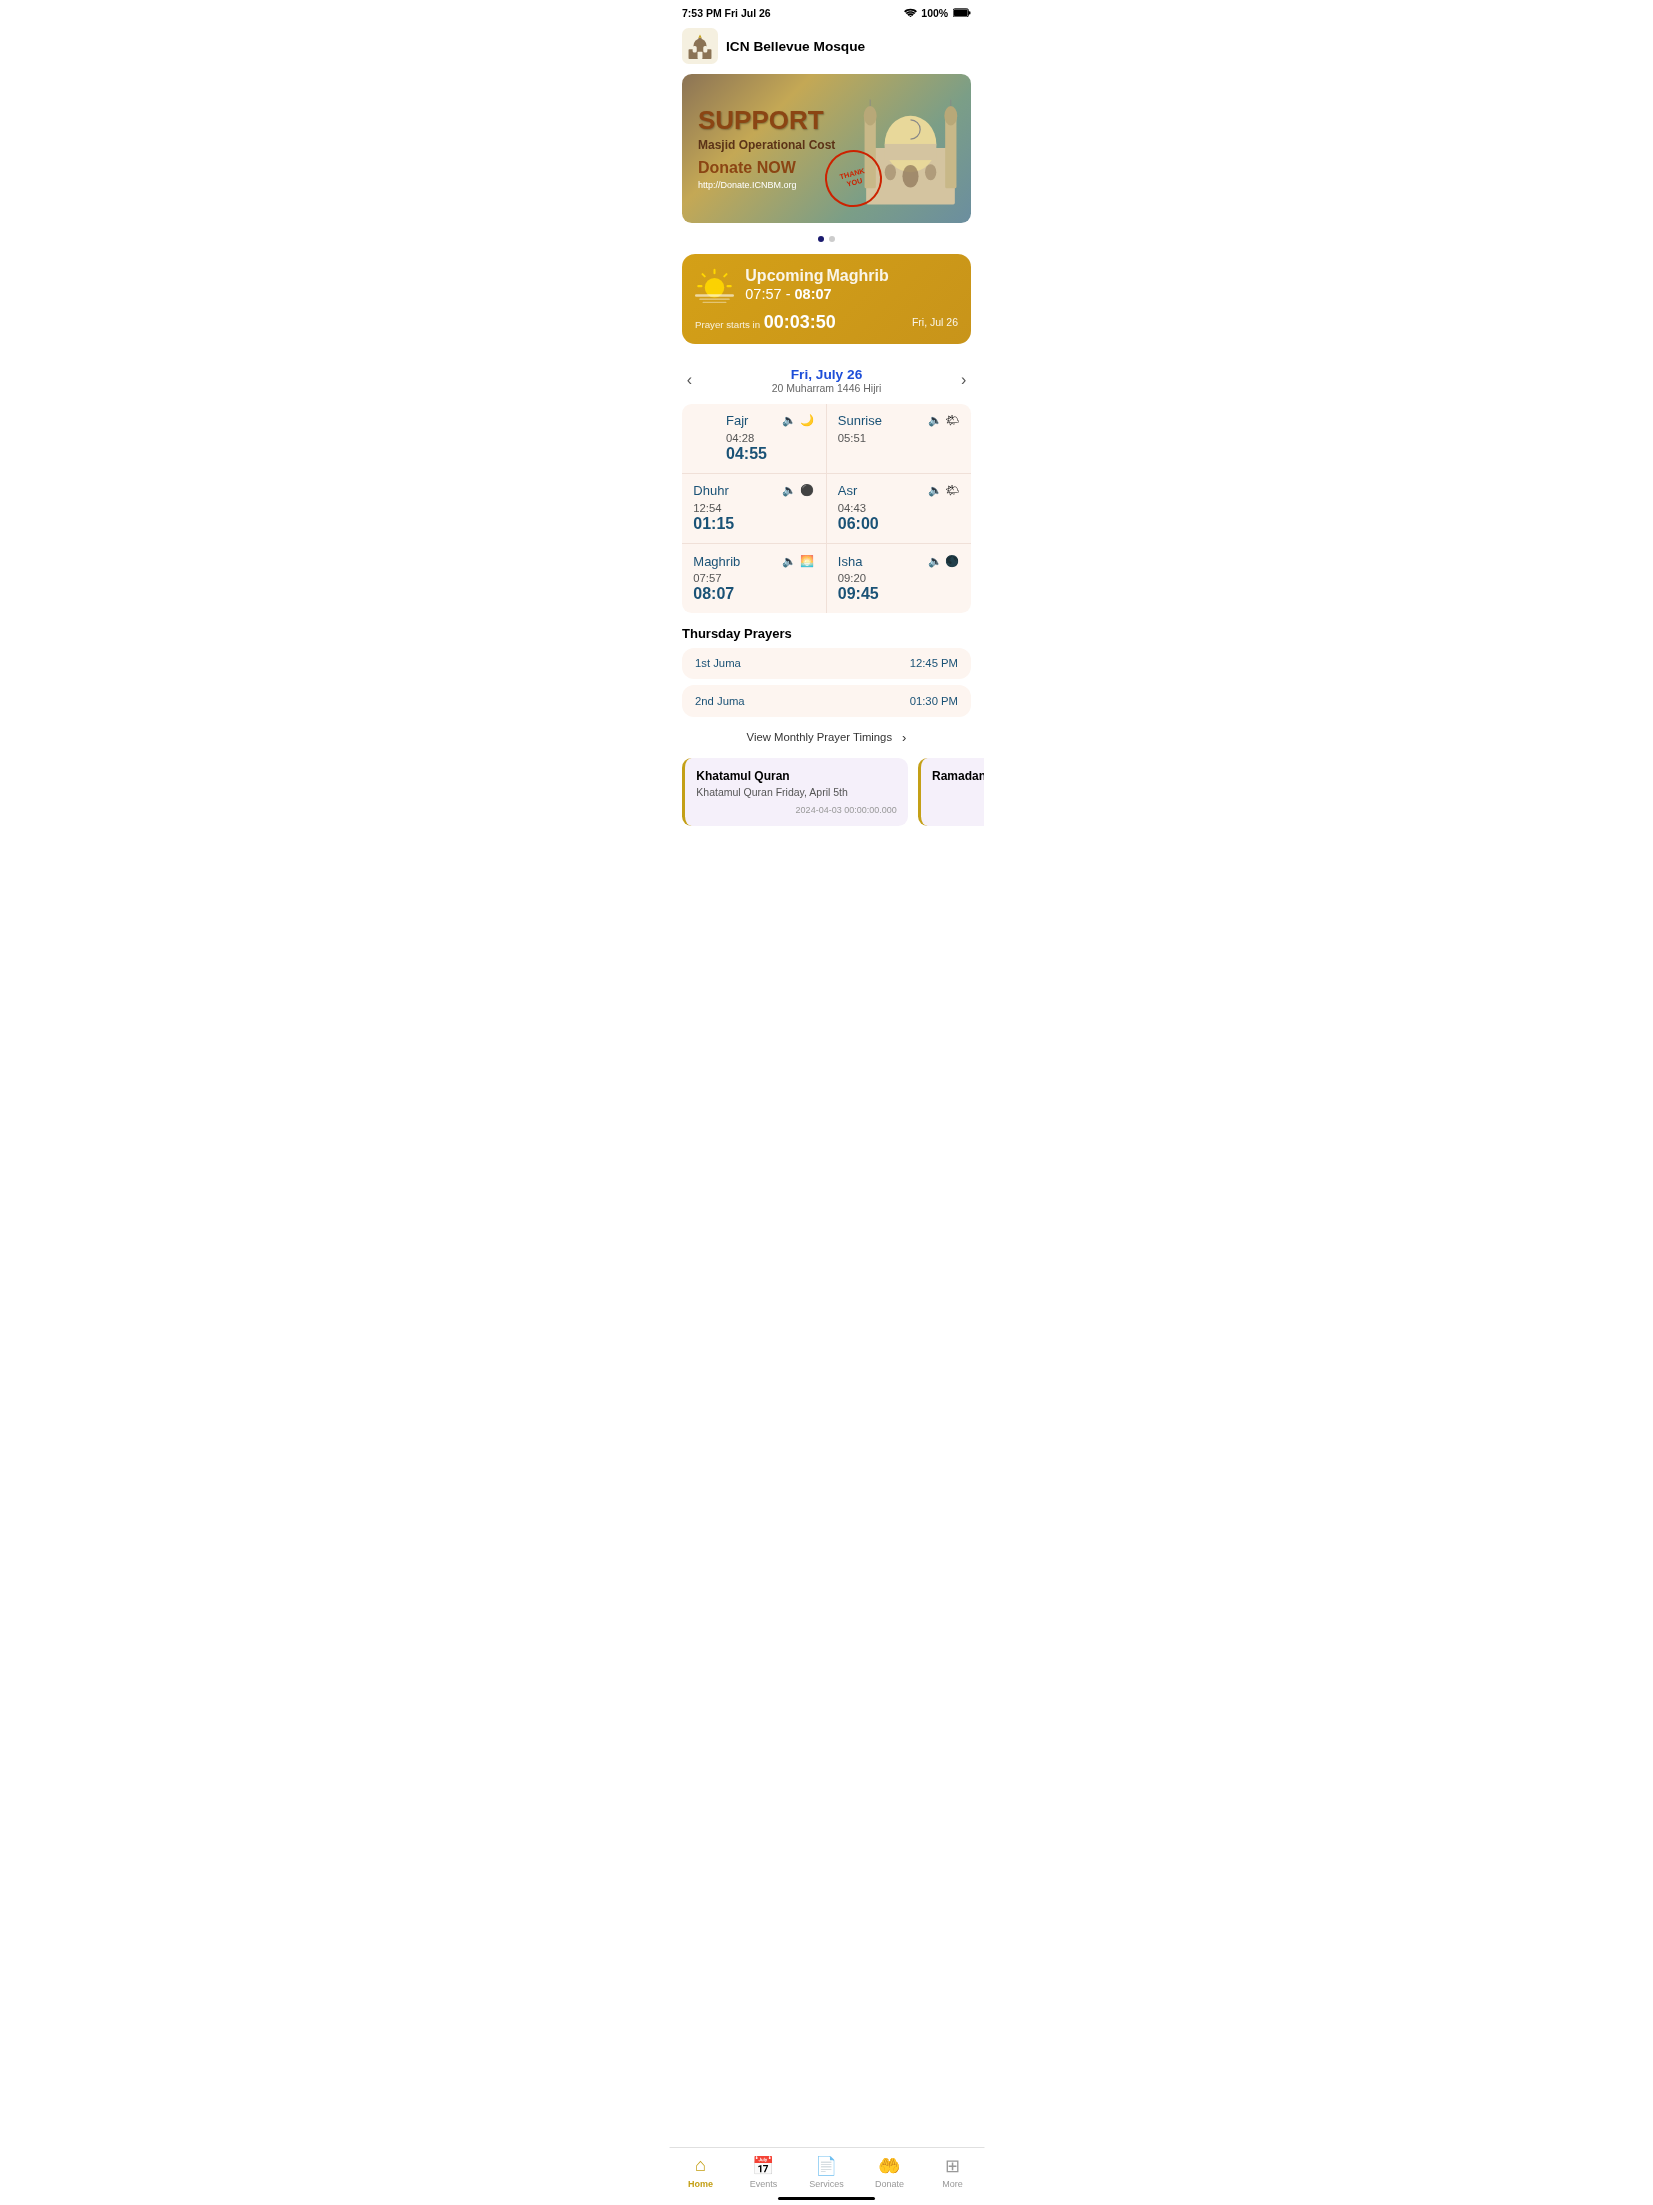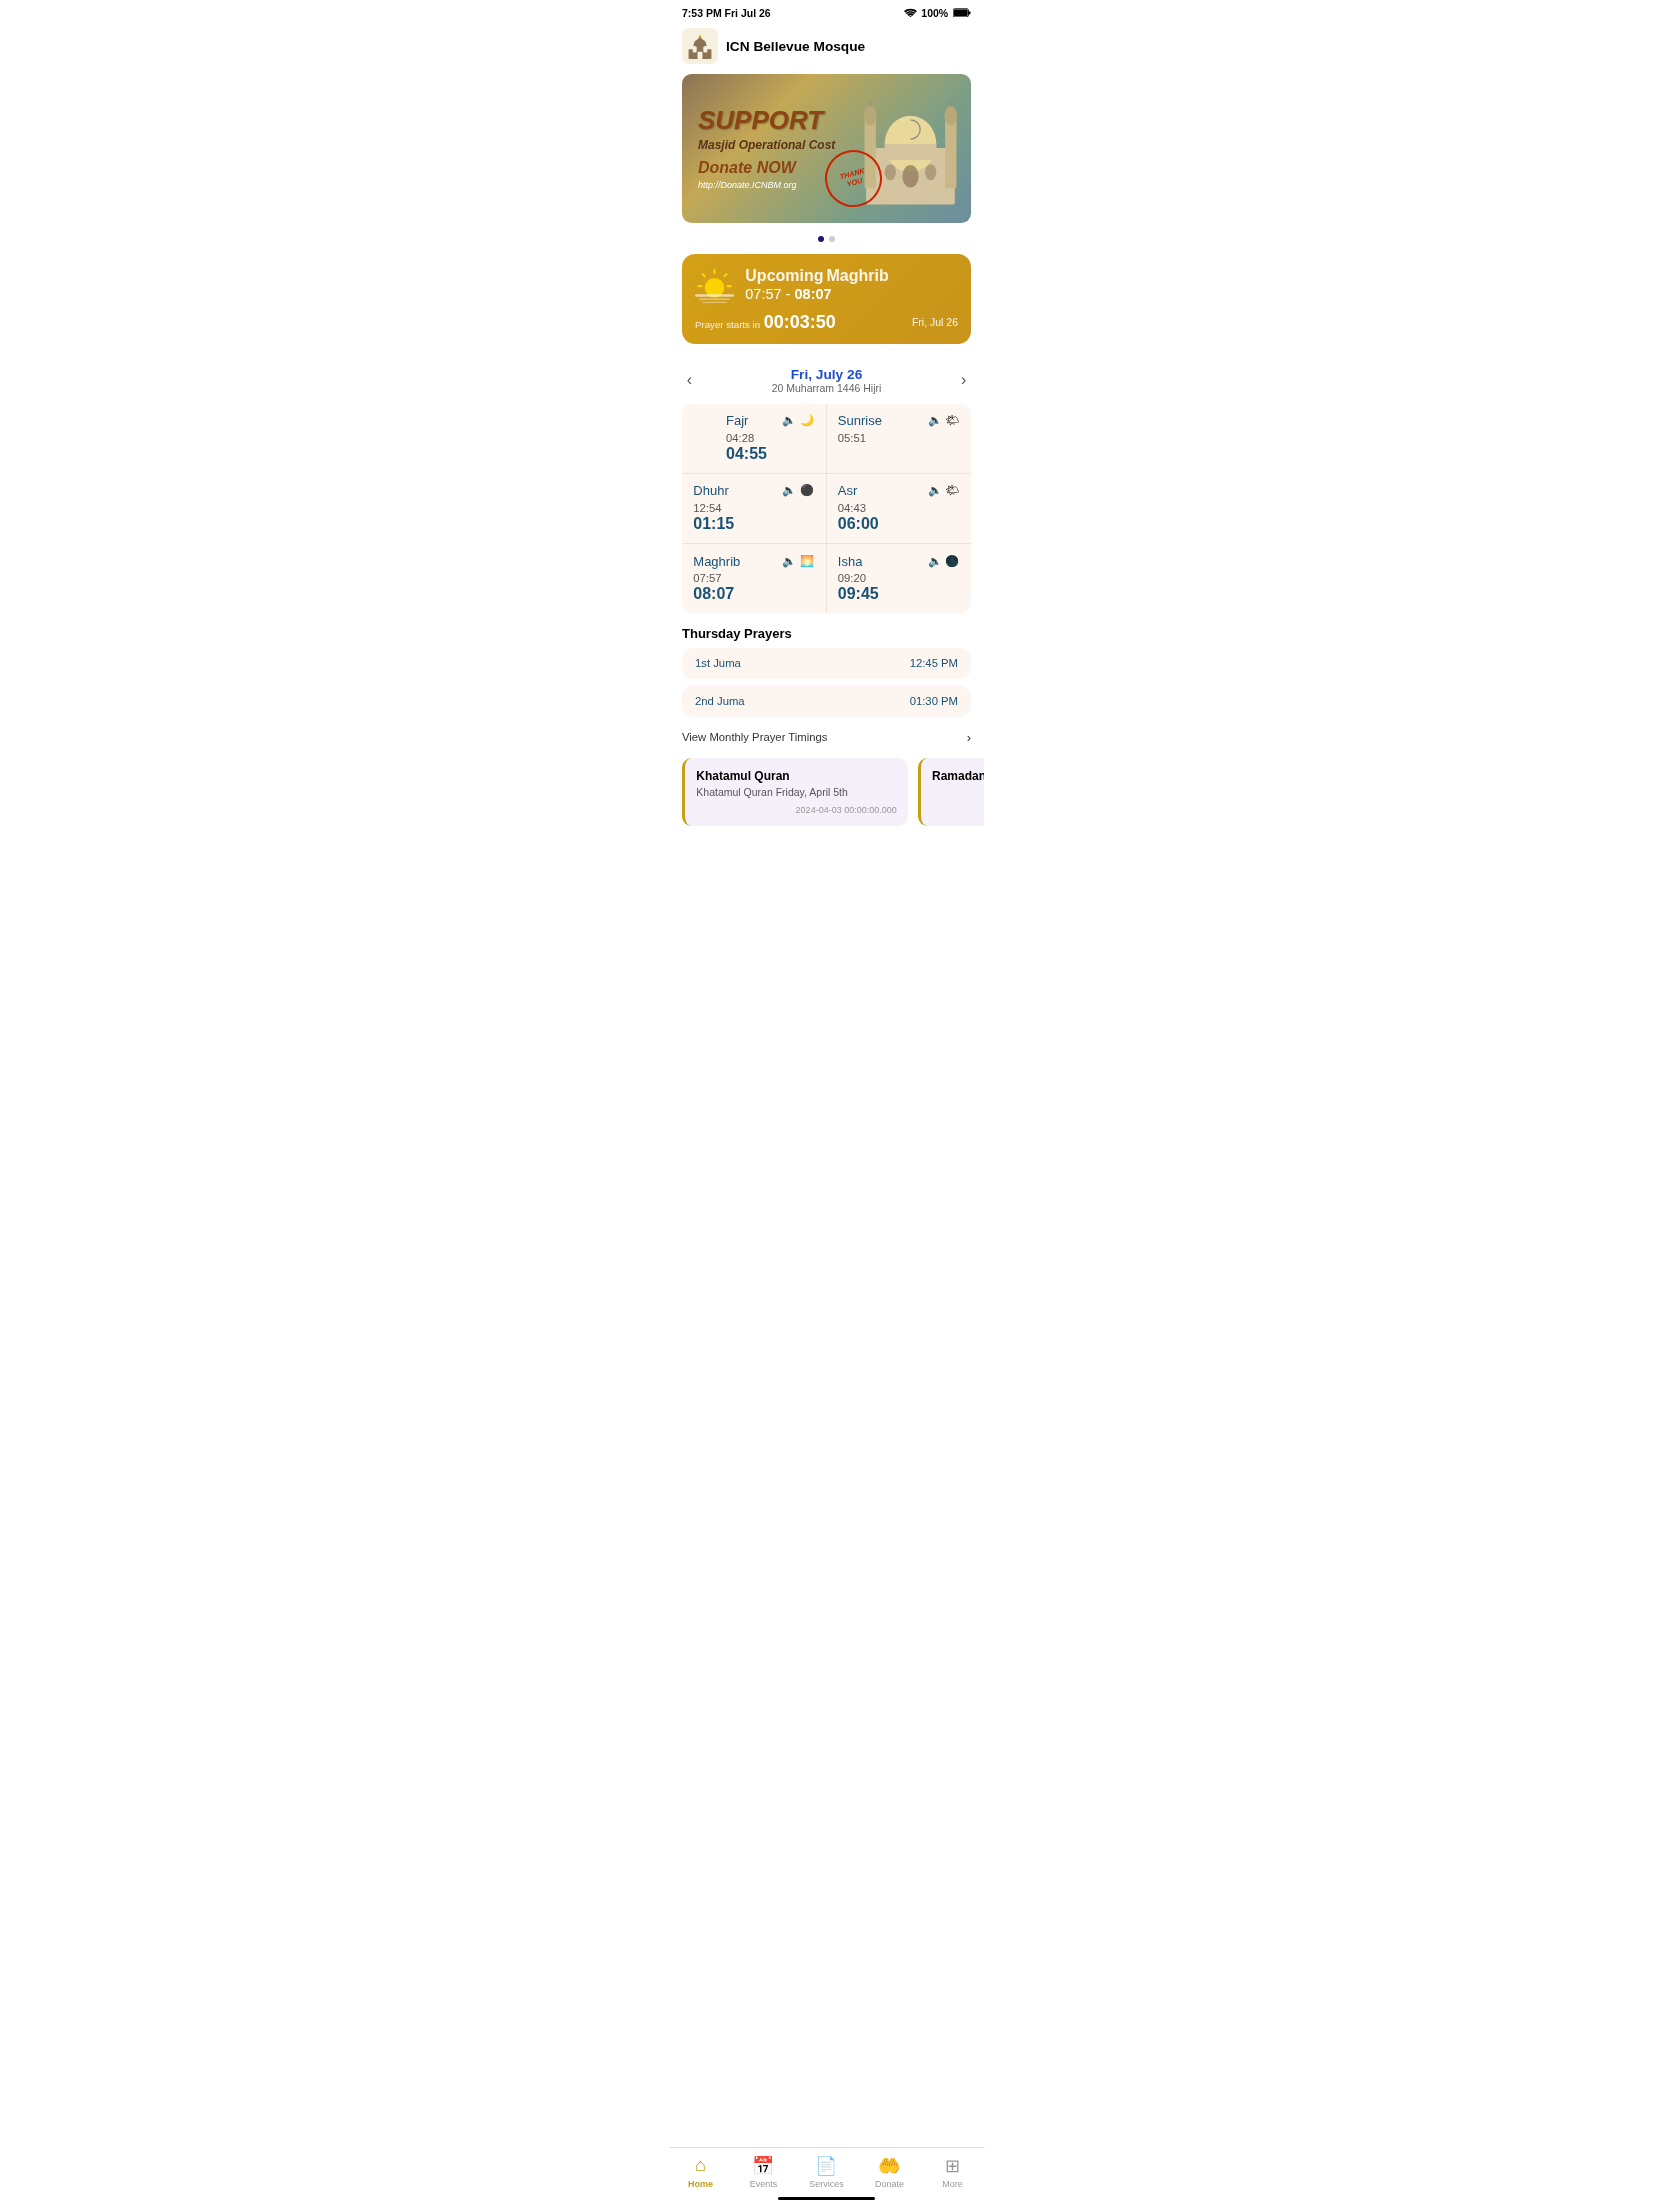--- a/index.html
+++ b/index.html
@@ -56,21 +56,20 @@
       height: 149px;
     }
     .banner-bg {
       width: 100%;
       height: 100%;
       background: linear-gradient(135deg, #8B7355 0%, #C4A855 30%, #7B9E87 70%, #6B8E9F 100%);
       position: relative;
       display: flex;
       align-items: center;
       justify-content: center;
-      font-style: italic;
     }
     .banner-text-area {
       position: absolute;
       left: 16px;
       top: 50%;
       transform: translateY(-50%);
     }
     .banner-support {
       font-size: 26px;
       font-weight: 900;
@@ -297,21 +296,21 @@
     }
     .friday-prayer-time {
       font-size: 11.3px;
       color: #1a5276;
       font-weight: 500;
     }
 
     
     .monthly-link {
       display: flex;
-      justify-content: space-between;
+      justify-content: center;
       align-items: center;
       padding: 6.5px 13px 13px;
       gap: 10px;
       color: #555;
       font-size: 11.3px;
       cursor: pointer;
     }
     .monthly-link-text {
       color: #333;
     }

